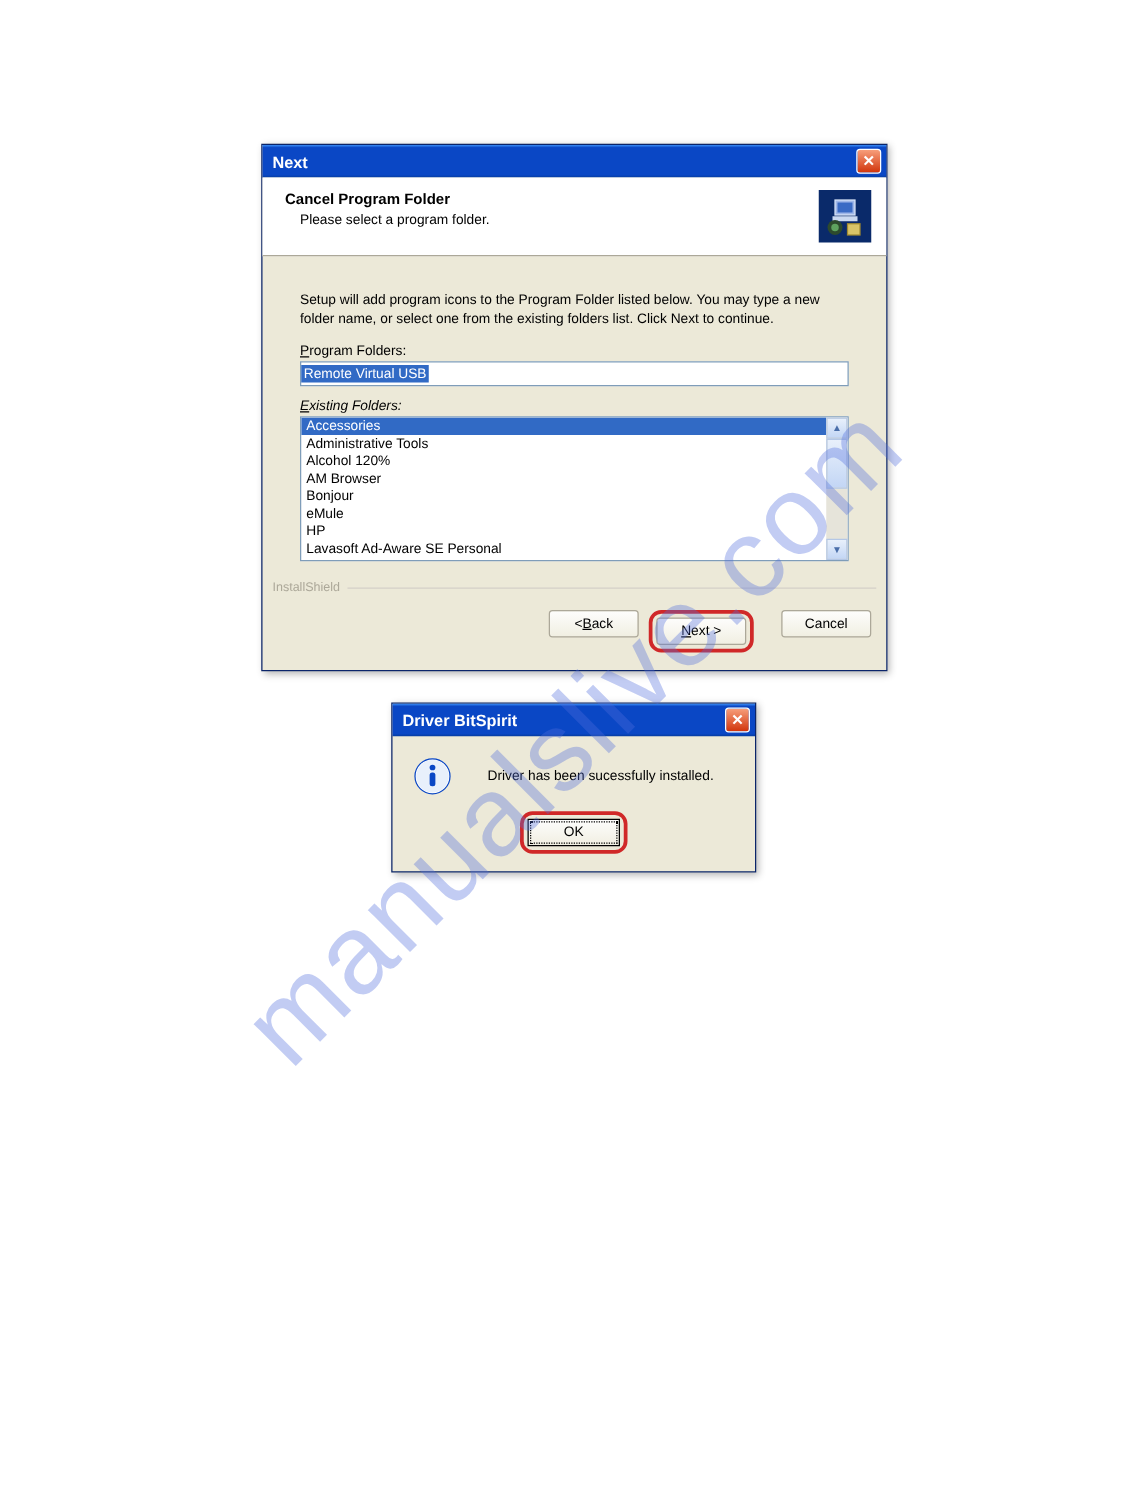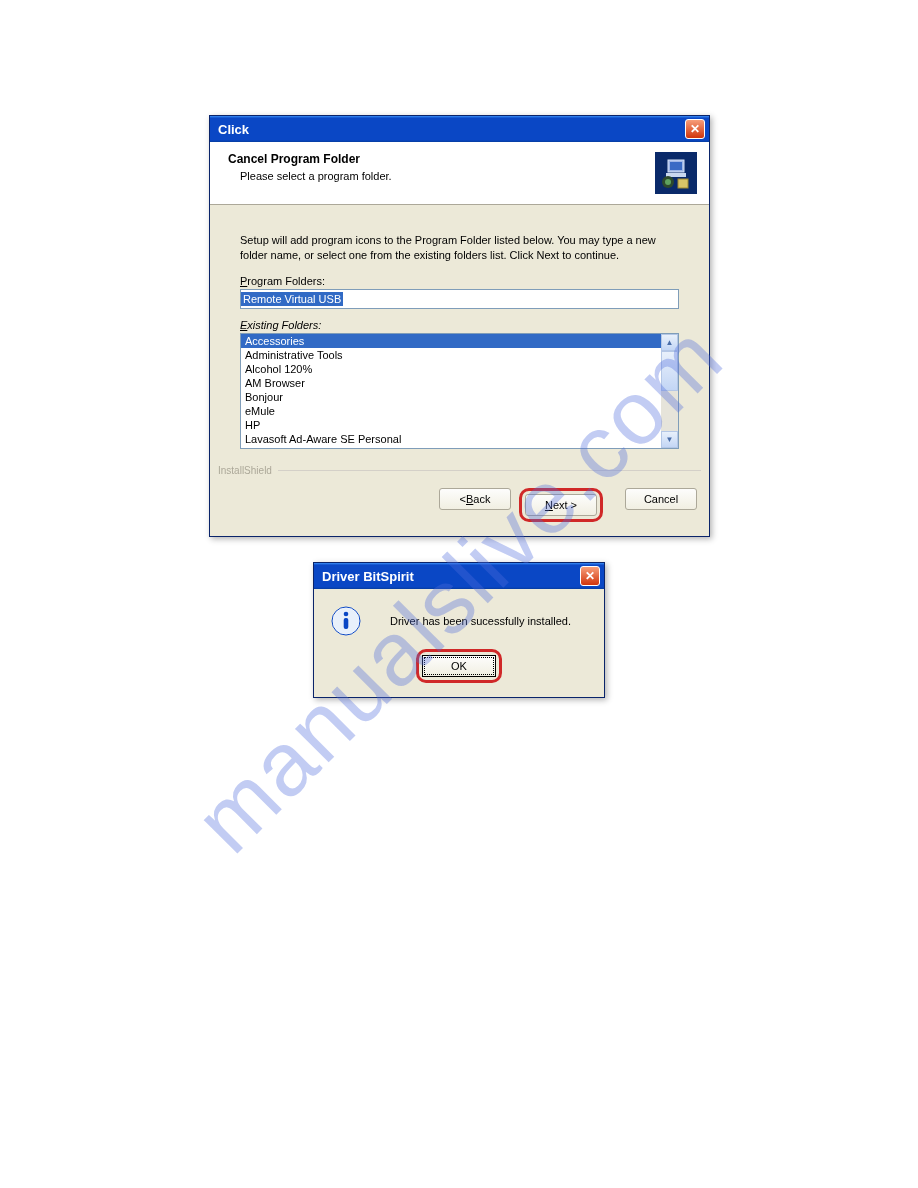--- a/index.html
+++ b/index.html
@@ -238,21 +238,21 @@
     outline-offset: -3px;
   }
 </style>
 </head>
 <body>
 
 <div class="watermark">manualslive.com</div>
 
 <div class="dlg1">
   <div class="titlebar">
-    <span class="titlebar-title">Click</span>
+    <span class="titlebar-title">Next</span>
     <div class="close-btn">
       <span>✕</span>
     </div>
   </div>
 
   <div class="header-panel">
     <div class="header-text">
       <div class="heading">Cancel Program Folder</div>
       <div class="subheading">Please select a program folder.</div>
     </div>

